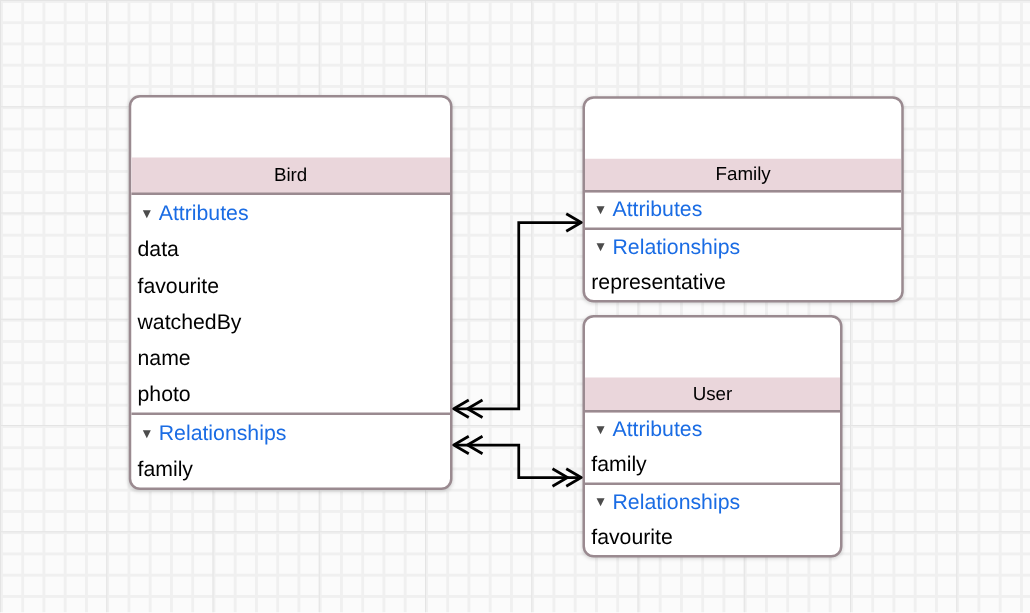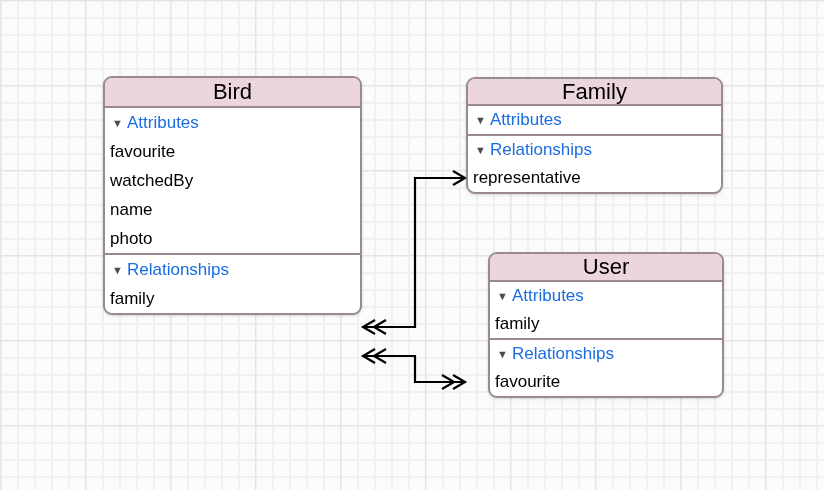--- a/index.html
+++ b/index.html
@@ -45,22 +45,23 @@
     border-radius:9px;
     background:#ffffff;
     box-shadow:0 1px 3px rgba(0,0,0,0.15);
     overflow:hidden;
   }
   .entity-header{
     height:var(--header-h,28px);
     background:var(--c-header);
     border-bottom:2px solid var(--c-border);
     display:flex;align-items:center;justify-content:center;
-    font-size:22px;
+    font-size:15px;
     color:var(--c-text);
+    margin-top:48px;
   }
   .section + .section{
     border-top:2px solid var(--c-border);
   }
   .srow{
     height:var(--row-h,29px);
     display:flex;align-items:center;
     padding-left:5px;
     font-size:17px;
     color:var(--c-text);
@@ -71,21 +72,21 @@
     color:var(--c-tri);
     width:15px;
     flex:0 0 15px;
     margin-left:2px;
   }
   .section-head .section-label{
     color:var(--c-blue);
   }
   #entity-bird  {left:103px; top:76px;  width:259px; --header-h:28px; --row-h:29px;}
   #entity-family{left:466px; top:77px;  width:257px; --header-h:25px; --row-h:28px;}
-  #entity-user  {left:488px; top:252px; width:236px; --header-h:26px; --row-h:28px;}
+  #entity-user  {left:466px; top:252px; width:208px; --header-h:26px; --row-h:28px;}
 </style>
 </head>
 <body>
 
 <div class="canvas">
 
   <svg class="connectors" viewBox="0 0 824 490">
     <g>
       <polyline class="connector-line" points="364,327 415,327 415,178 463,178"></polyline>
       <path class="connector-line" d="M375,320 L363,327 L375,334 M386,320 L374,327 L386,334"></path>
@@ -98,20 +99,21 @@
     </g>
   </svg>
 
   <div class="entity" id="entity-bird">
     <div class="entity-header">Bird</div>
     <div class="section">
       <div class="srow section-head">
         <span class="tri">▼</span>
         <span class="section-label">Attributes</span>
       </div>
+      <div class="srow">data</div>
       <div class="srow">favourite</div>
       <div class="srow">watchedBy</div>
       <div class="srow">name</div>
       <div class="srow">photo</div>
     </div>
     <div class="section">
       <div class="srow section-head">
         <span class="tri">▼</span>
         <span class="section-label">Relationships</span>
       </div>

